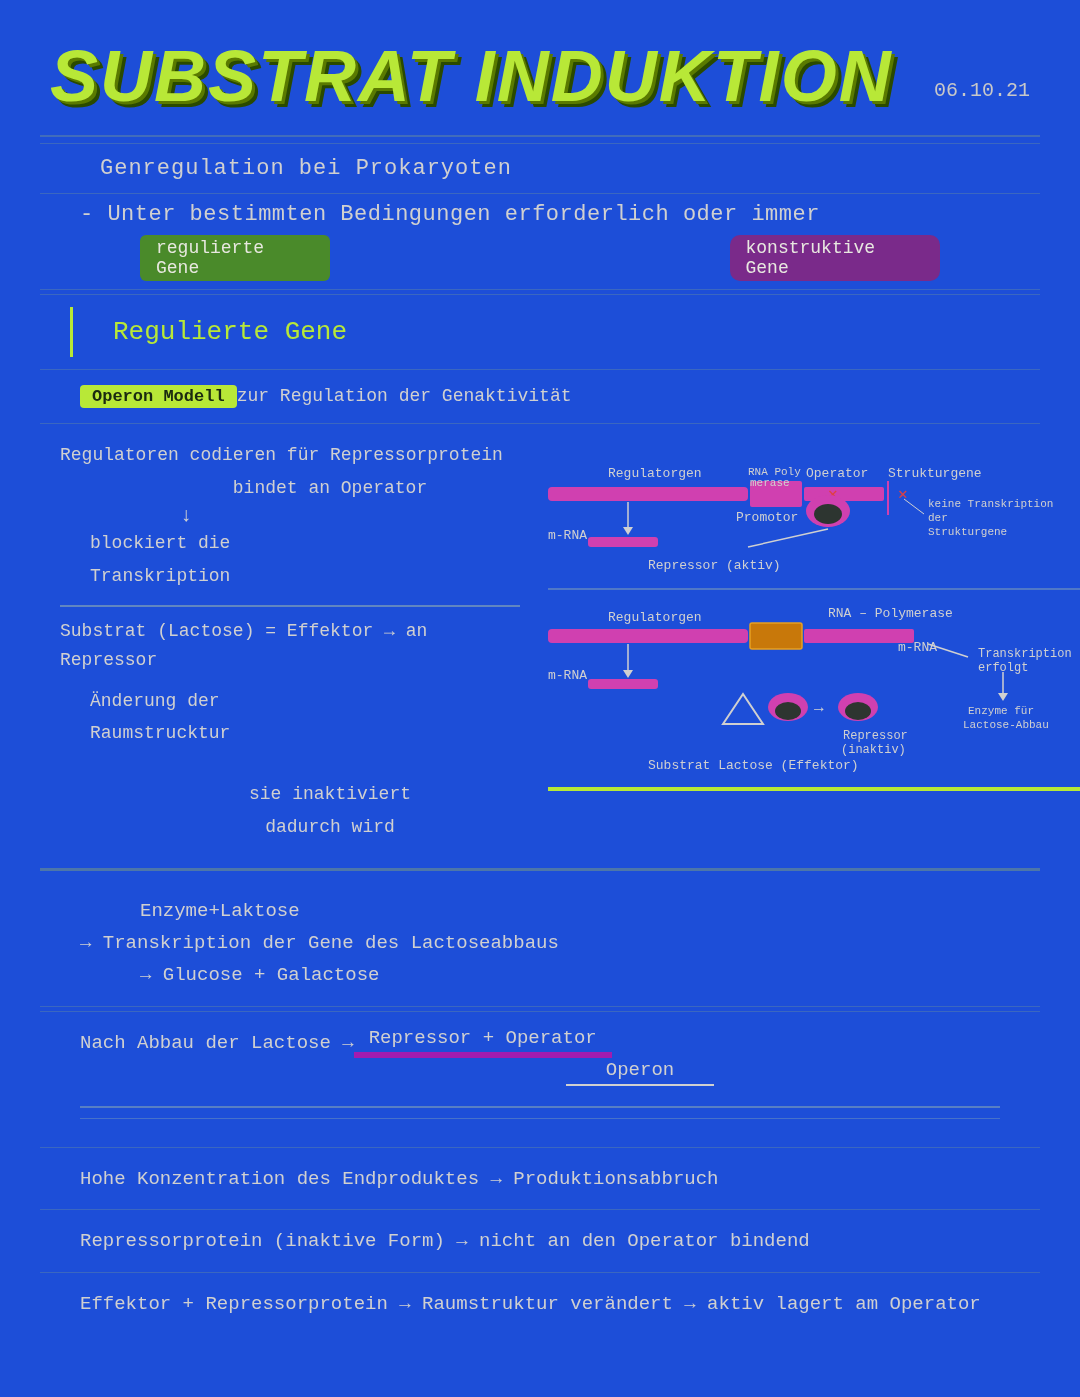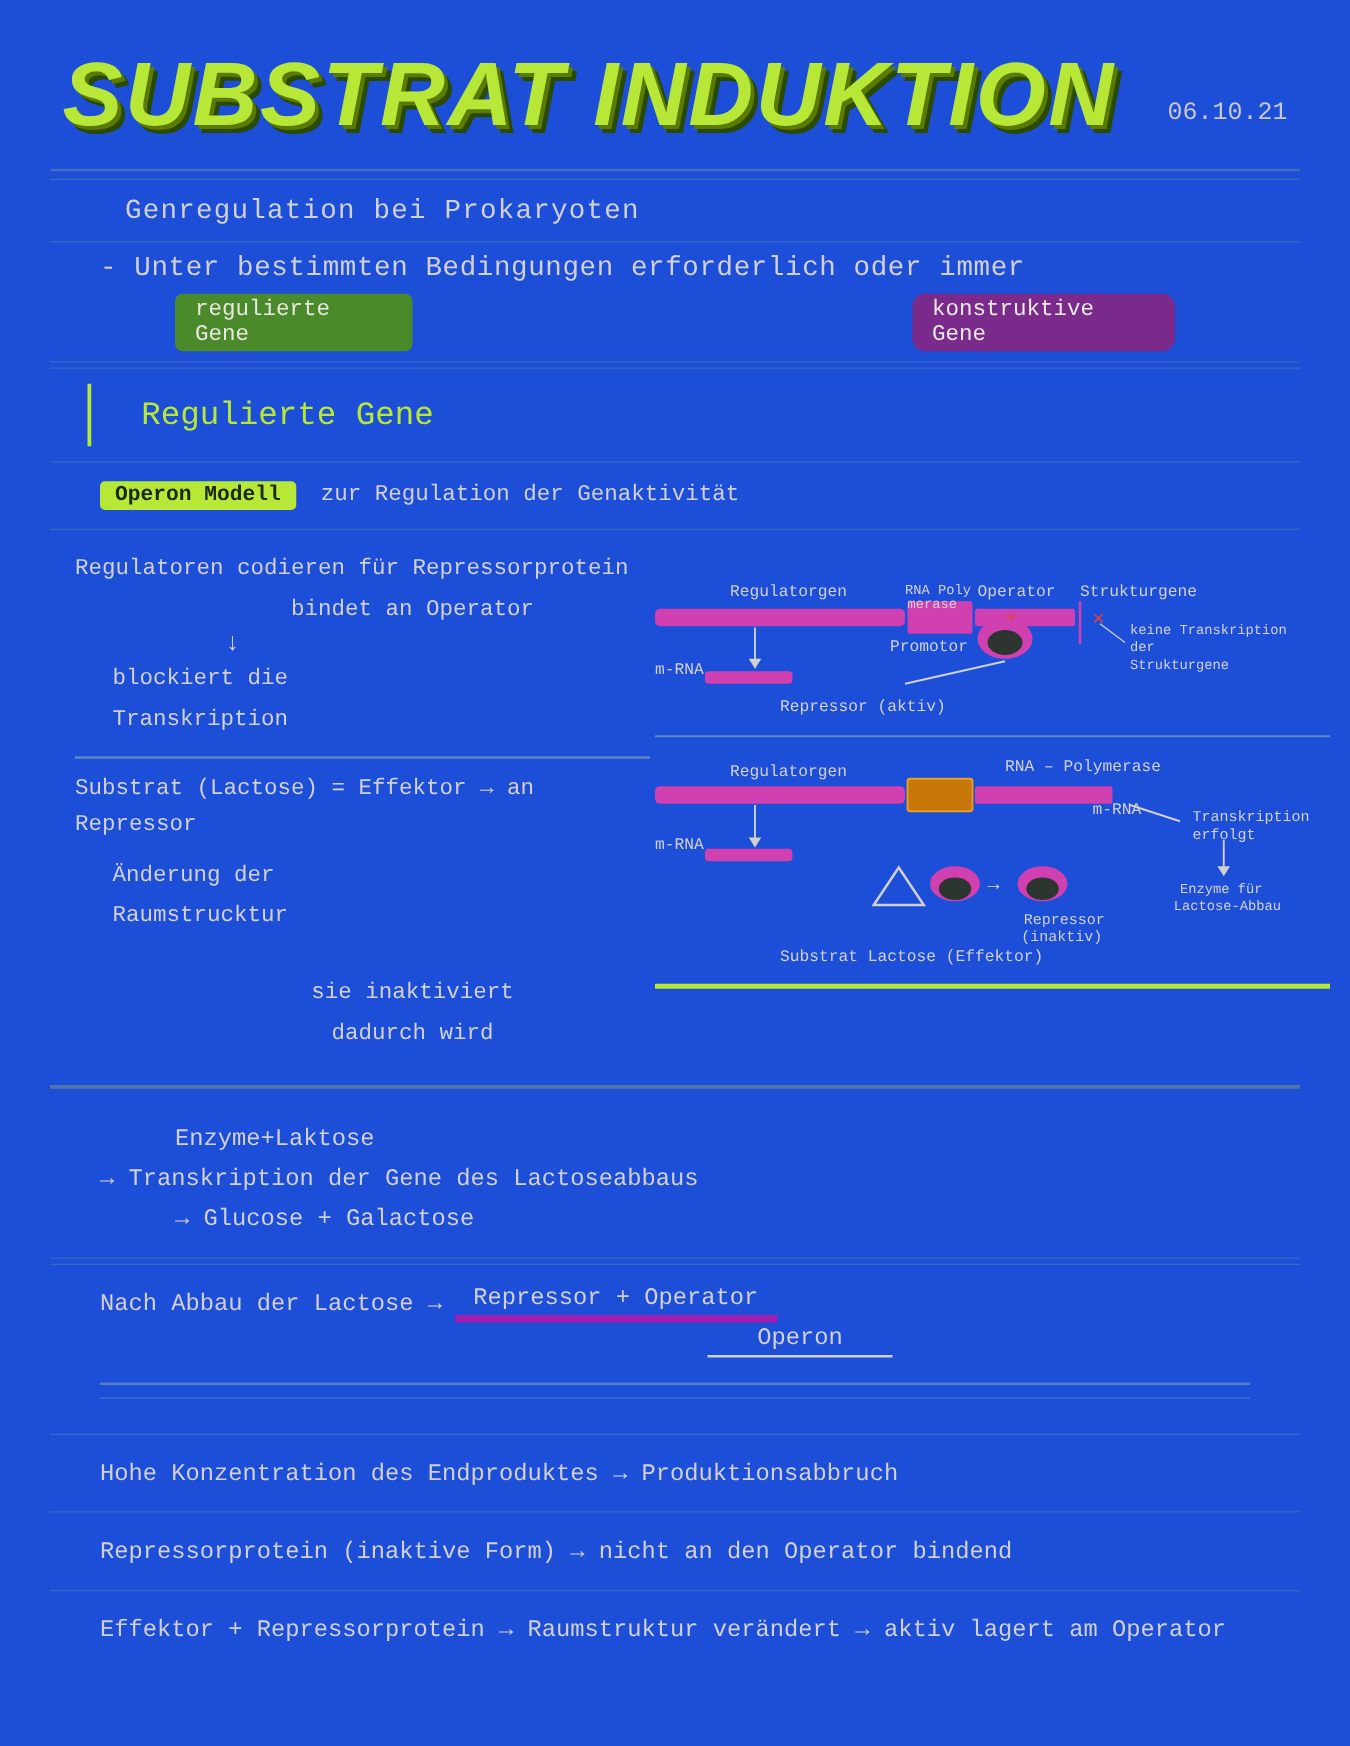--- a/index.html
+++ b/index.html
@@ -141,30 +141,29 @@
       padding: 2px 12px;
       border-radius: 4px;
       font-size: 17px;
       font-weight: bold;
       font-family: 'Courier New', monospace;
     }
 
     .operon-line {
       display: flex;
       align-items: center;
-      gap: 20px;
       padding: 6px 40px;
       font-size: 18px;
       color: #c8c8c8;
     }
 
     
     .content-area {
       display: flex;
-      gap: 4px;
+      gap: 28px;
       padding: 10px 20px;
       margin-top: 5px;
     }
 
     .left-text {
       flex: 0 0 460px;
       font-family: 'Courier New', monospace;
     }
 
     .right-diagram {
@@ -380,21 +379,21 @@
   <div class="bottom-section">
     <div class="bottom-text bottom-text-indent">Enzyme+Laktose</div>
     <div class="bottom-text">→ Transkription  der  Gene des Lactoseabbaus</div>
     <div class="bottom-text bottom-text-indent">→ Glucose + Galactose</div>
   </div>
 
   <div class="section-divider"></div>
   <div class="section-divider"></div>
 
   <div class="bottom-section">
-    <div style="display:flex; align-items:center; gap:10px;">
+    <div style="display:flex; align-items:center; ">
       <span class="bottom-text">Nach  Abbau der  Lactose →</span>
       <span style="border-bottom: 6px solid #a21caf; padding: 0 15px 3px; font-size:19px; color:#d0d0d0; font-family:Liberation Mono, monospace;">Repressor + Operator</span>
     </div>
     <div style="display:flex; justify-content:center; padding-left:200px;">
       <span style="border-bottom: 2px solid #d0d0d0; padding: 0 40px 3px; font-size:19px; color:#d0d0d0; font-family:'Courier New',monospace;">Operon</span>
     </div>
   </div>
 
   <div style="height:2px; background: rgba(200,220,160,0.35); margin: 10px 40px;"></div>
   <div style="height:1px; background: rgba(200,220,160,0.25); margin: 4px 40px;"></div>

